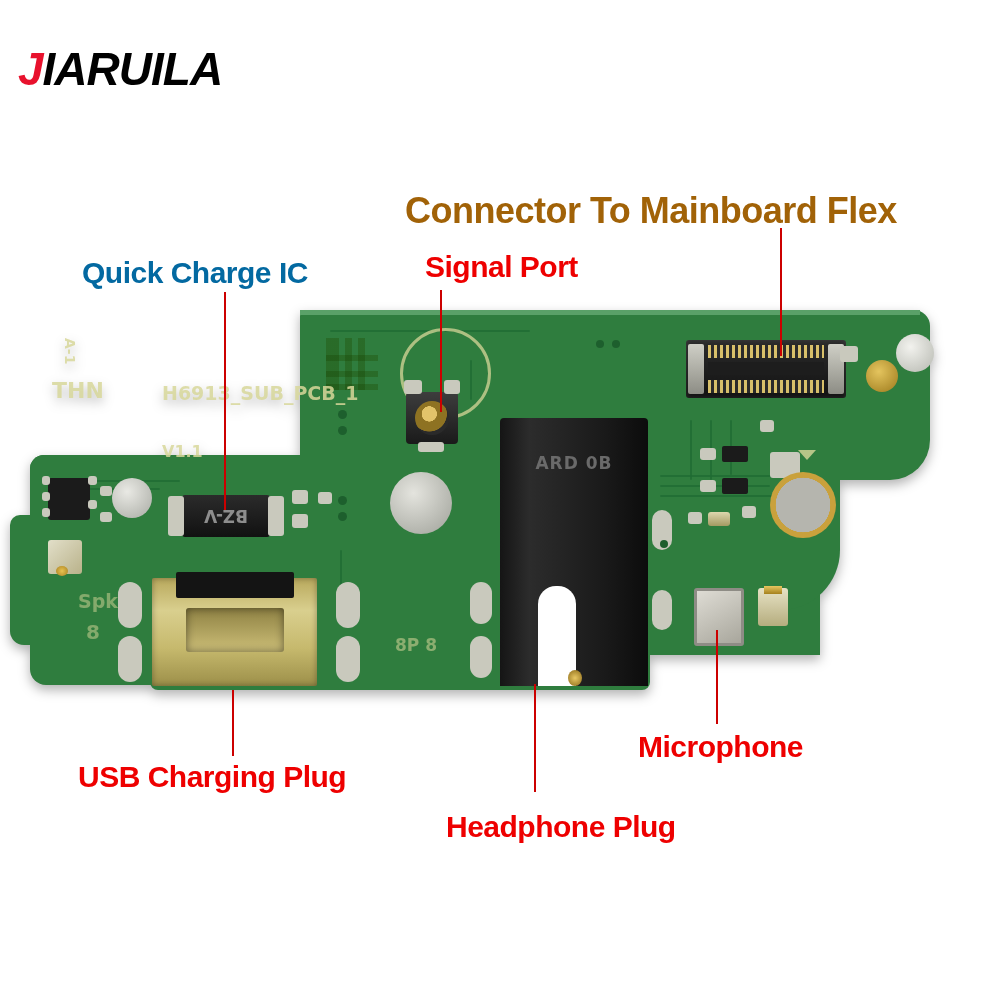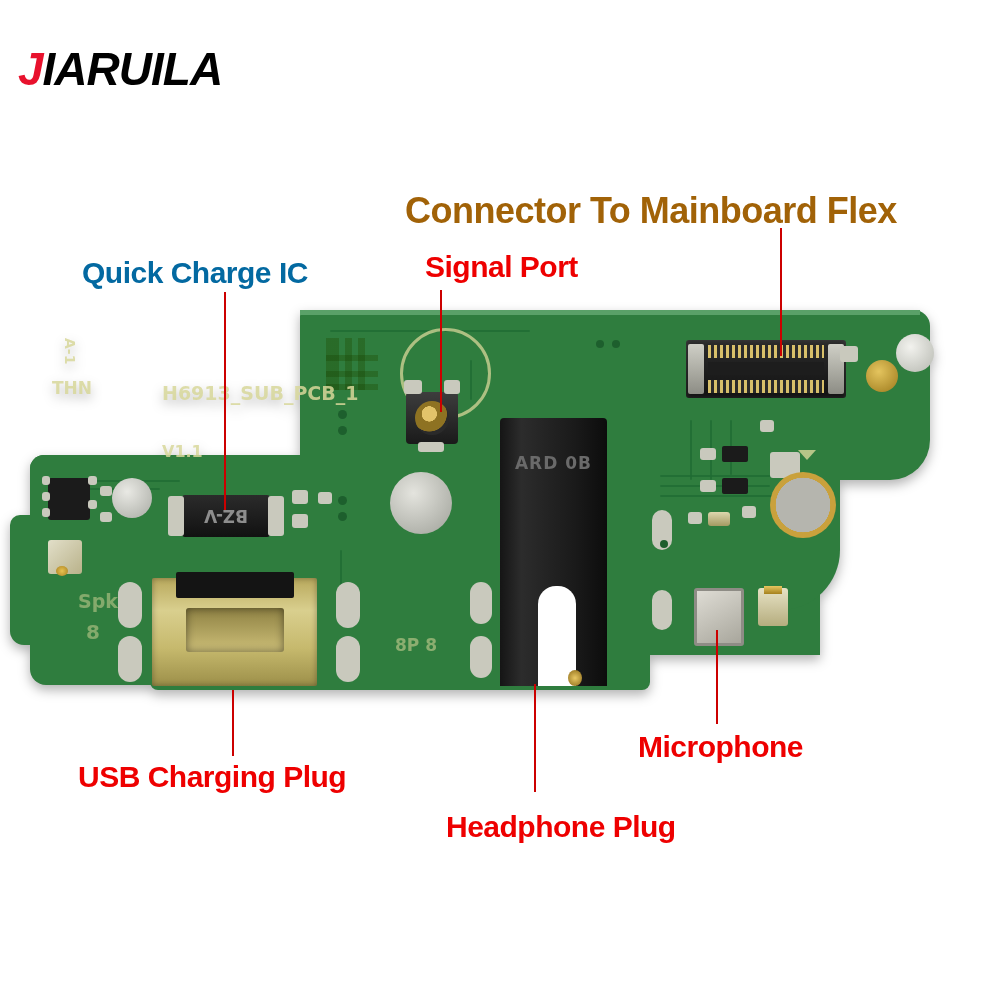--- a/index.html
+++ b/index.html
@@ -71,21 +71,21 @@
 
   <div style="position:absolute;left:400px;top:28px;width:85px;height:85px;border:3px solid #d8d79a;
               border-radius:50%;opacity:.75;"></div>
 
   <div style="position:absolute;left:326px;top:38px;width:52px;height:52px;opacity:.85;
        background:
         linear-gradient(90deg,#d8d79a 25%,transparent 25% 37%,#d8d79a 37% 50%,transparent 50% 62%,#d8d79a 62% 75%,transparent 75%),
         linear-gradient(0deg,#d8d79a 12%,transparent 12% 25%,#d8d79a 25% 37%,transparent 37% 55%,#d8d79a 55% 68%,transparent 68%);
        background-blend-mode:multiply;background-color:#2f7d3e;"></div>
 
-  <div class="silk" style="left:52px;top:78px;font-size:17px;">THN</div>
+  <div class="silk" style="left:52px;top:78px;font-size:22px;">THN</div>
   <div class="silk" style="left:78px;top:38px;font-size:14px;transform:rotate(90deg);transform-origin:left top;">A-1</div>
   <div class="silk" style="left:162px;top:82px;font-size:19px;">H6913_SUB_PCB_1</div>
   <div class="silk" style="left:162px;top:142px;font-size:16px;">V1.1</div>
   <div class="silk" style="left:78px;top:290px;font-size:19px;opacity:.5;">Spk</div>
   <div class="silk" style="left:86px;top:320px;font-size:20px;opacity:.5;">8</div>
   <div class="silk" style="left:395px;top:335px;font-size:17px;opacity:.55;">8P 8</div>
 
   <div class="blk" style="left:48px;top:178px;width:42px;height:42px;border-radius:3px;"></div>
   <div class="pad" style="left:42px;top:176px;width:8px;height:9px;"></div>
   <div class="pad" style="left:42px;top:192px;width:8px;height:9px;"></div>
@@ -139,21 +139,21 @@
      <div style="position:absolute;left:9px;top:9px;width:34px;height:34px;border-radius:50%;
                  background:radial-gradient(circle at 42% 38%,#e3c46a 0 26%,#8e7222 27% 60%,#2a2a2a 62%);"></div>
   </div>
   <div class="pad" style="left:404px;top:80px;width:18px;height:14px;"></div>
   <div class="pad" style="left:444px;top:80px;width:16px;height:14px;"></div>
   <div class="pad" style="left:418px;top:142px;width:26px;height:10px;"></div>
 
   <div style="position:absolute;left:390px;top:172px;width:62px;height:62px;border-radius:50%;
               background:radial-gradient(circle at 38% 34%,#e4e4de,#9fa199);"></div>
 
-  <div style="position:absolute;left:500px;top:118px;width:107px;height:268px;
+  <div style="position:absolute;left:500px;top:118px;width:148px;height:268px;
               background:linear-gradient(90deg,#151515,#2c2c2c 20%,#1a1a1a 70%,#0c0c0c);
               border-radius:4px 4px 0 0;">
      <div style="position:absolute;left:0;top:34px;width:100%;color:#6a6a6a;font-size:17px;
                  font-weight:bold;text-align:center;line-height:1.3;letter-spacing:1px;
                  font-family:'DejaVu Sans',sans-serif;">ARD 0B</div>
 
      <div style="position:absolute;left:38px;top:168px;width:38px;height:100px;background:#ffffff;
                  border-radius:18px 18px 0 0;"></div>
   </div>
 

